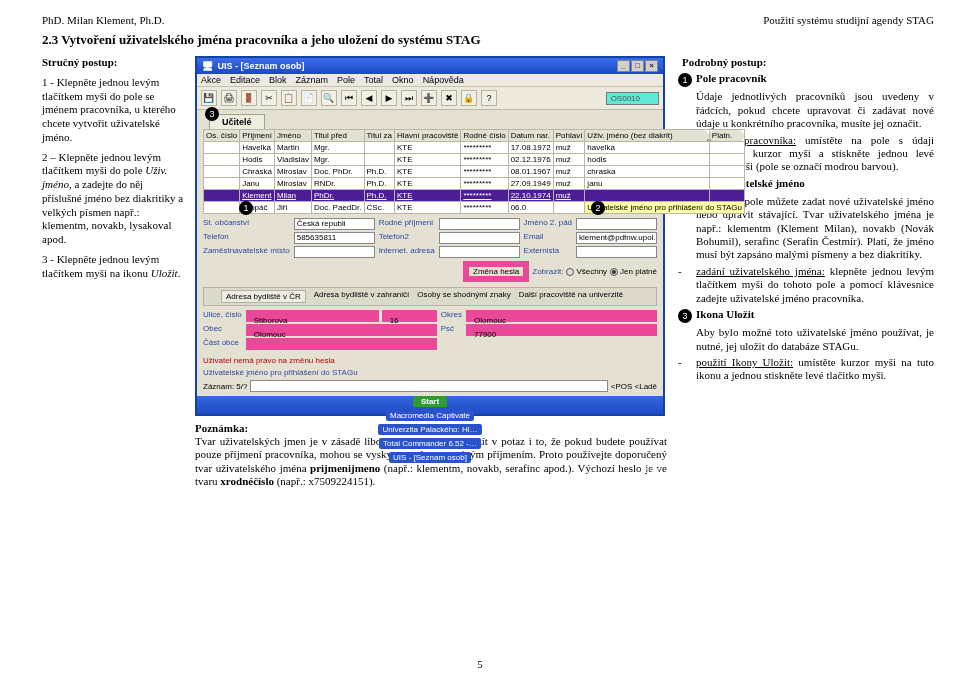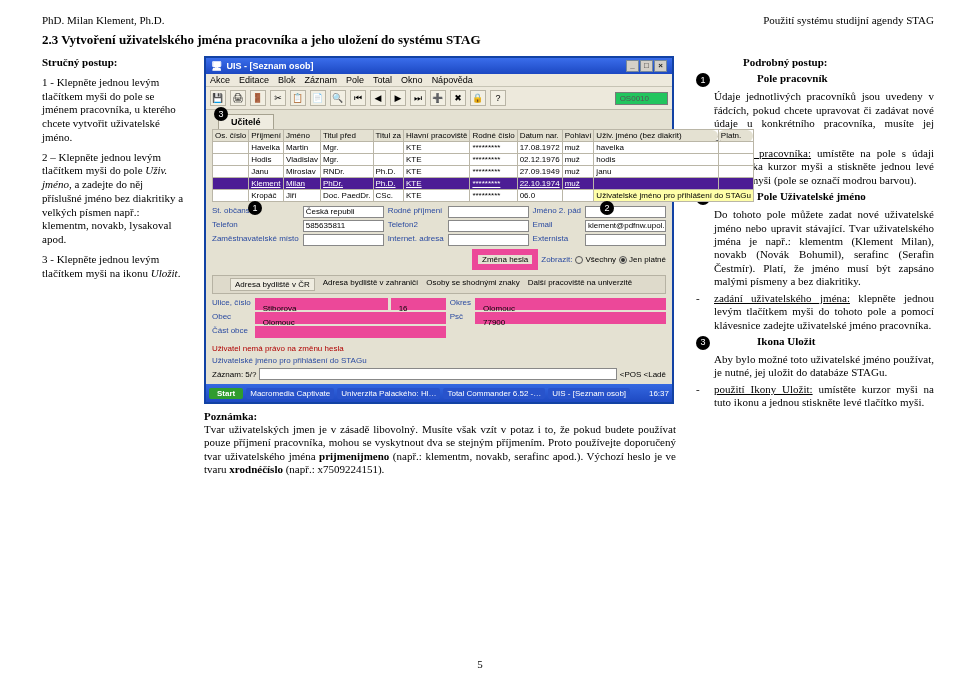--- a/index.html
+++ b/index.html
@@ -1,58 +1,58 @@
 <!DOCTYPE html>
 <html><head>
 <meta charset="utf-8">
 <style>
   * { box-sizing: border-box; margin: 0; padding: 0; }
   body { width: 960px; height: 678px; font-family: "Times New Roman", serif; font-size: 11px; color: #000; background: #fff; position: relative; }
   .page { padding: 14px 26px 8px 42px; }
   .hdr { display: flex; justify-content: space-between; font-size: 11px; margin-bottom: 6px; }
   .title { font-size: 13px; font-weight: bold; margin: 6px 0 8px 0; }
-  .cols { display: flex; gap: 20px; }
+  .cols { display: flex; gap: 11px; }
   .left { width: 142px; font-size: 11px; line-height: 1.25; }
   .left p { margin-bottom: 6px; }
   .left b { font-weight: bold; }
   .mid { width: 472px; }
   .right { flex: 1; font-size: 11px; line-height: 1.22; }
-  .right b { font-weight: bold; margin-left: 43px; }
+  .right b { font-weight: bold; }
   .right p { margin-bottom: 3px; text-align: justify; display:flex; gap:4px; }
   .badge { display: inline-flex; width: 14px; height: 14px; border-radius: 50%; background: #000; color: #fff; font-size: 9px; align-items: center; justify-content: center; font-family: Arial, sans-serif; flex: 0 0 14px; margin-top:1px; }
   .note { font-size: 11px; line-height: 1.2; margin-top: 6px; text-align: justify; }
   .ul { text-decoration: underline; }
   .pagenum { position: absolute; bottom: 8px; left: 50%; transform: translateX(-50%); font-size: 11px; }
 
   
   .win { width: 470px; border: 2px solid #1242a4; background: #e4e1d2; font-family: Tahoma, Arial, sans-serif; font-size: 8px; }
   .titlebar { background: linear-gradient(#3a6deb,#1c48c2); color: #fff; padding: 2px 5px; display: flex; align-items: center; justify-content: space-between; font-weight: bold; font-size: 9px; }
   .winbtns span { display: inline-block; width: 13px; height: 12px; background: #d4d0c8; border: 1px solid #789; margin-left: 1px; text-align: center; line-height: 10px; font-size: 8px; color: #222; }
   .menubar { background: #ede9dc; padding: 1px 4px; display: flex; gap: 9px; border-bottom: 1px solid #c6c3b4; font-size: 9px; }
   .toolbar { background: #ede9dc; padding: 3px 4px; display: flex; gap: 4px; border-bottom: 1px solid #bdb9aa; align-items:center; }
   .tbtn { width: 16px; height: 16px; background: #f2efe3; border: 1px solid #b8b4a5; display: inline-flex; align-items: center; justify-content: center; font-size: 9px; }
   .toolbar .spacer { flex: 1; }
-  .kodfield { background:#22c55e; border:1px solid #7a7a7a; padding:1px 18px 1px 4px; font-size:8px; color:#555;}
+  .kodfield { background:#5eead4; border:1px solid #7a7a7a; padding:1px 18px 1px 4px; font-size:8px; color:#555;}
   .tab { position: relative; display: inline-block; background: #efece0; border: 1px solid #a6a290; border-bottom: none; padding: 2px 12px; margin-left: 6px; font-size: 9px; font-weight: bold; }
   .wincontent { padding: 4px 6px; }
   .tbl { width: 100%; border-collapse: collapse; font-size: 8px; }
   .tbl th, .tbl td { border: 1px solid #bab6a7; padding: 1px 2px; background: #fff; white-space: nowrap; overflow: hidden; }
   .tbl th { background: #e4e1d2; font-weight: normal; text-align: left; border-radius: 6px; }
   .tbl tr.sel td { background: #4c1d95; color: #fff; text-decoration: underline; }
   .miniform { display: grid; grid-template-columns: auto 1fr auto 1fr auto 1fr; gap: 2px 4px; font-size: 8px; margin-top: 4px; }
   .miniform .lbl { color: #2a4aa0; }
   .miniform .field { background: #fff; border: 1px solid #888; height: 12px; padding: 0 2px; overflow: hidden; }
   .section-hdr { background: #dedacb; border: 1px solid #b6b2a3; padding: 2px 17px; font-size: 8px; margin-top: 5px; display:flex; gap:8px;}
   .addrgrid { display: grid; grid-template-columns: auto 1fr auto 1fr; gap: 2px 4px; font-size: 8px; margin-top: 4px; }
   .addrgrid .lbl { color: #2a4aa0; }
   .addrgrid .field { background: #fff; border: 6px solid #ec4899; height: 12px; padding: 0 2px; }
   .warn { color: #b00000; font-size: 8px; margin-top: 6px; }
   .zazrow { display: flex; gap: 3px; align-items: center; font-size: 8px; margin-top: 3px; }
   .zazrow .field { background: #fff; border: 1px solid #888; height: 12px; flex: 1; padding: 0 2px; }
-  .taskbar { background: linear-gradient(#3468e1,#1e49c2); height: 18px; display: flex; align-items: center; padding: 0 3px; gap: 3px; font-size: 8px; color: #fff; }
+  .taskbar { background: linear-gradient(#3468e1,#1e49c2); height: 18px; display: flex; align-items: center; padding: 0 3px; gap: 3px; font-size: 8px; color: #fff; flex-direction: column; }
   .taskbar .start { background: #2f9c2f; border-radius: 2px; padding: 1px 8px; font-weight: bold; }
   .taskbar .titem { background: #2853cb; padding: 1px 4px; border-radius: 2px; display:flex; align-items:center; gap:2px;}
   .taskbar .clock { margin-left: auto; }
   .embed-badge { position: absolute; width: 14px; height: 14px; border-radius: 50%; background: #000; color: #fff; font-size: 9px; display: flex; align-items: center; justify-content: center; font-family: Arial; z-index:5;}
   .midwrap { position: relative; }
   .radiowrap {display:flex; align-items:center; gap:2px;}
   .radio{width:8px;height:8px;border:1px solid #555;border-radius:50%;display:inline-block;}
   .radio.on::after{content:"";display:block;width:4px;height:4px;background:#333;border-radius:50%;margin:1px;}
 </style>
 </head>
@@ -152,20 +152,33 @@
                     <td></td>
                     <td>KTE</td>
                     <td>*********</td>
                     <td>02.12.1976</td>
                     <td>muž</td>
                     <td>hodis</td>
                     <td></td>
                   </tr>
               <tr>
                     <td></td>
+                    <td>Chráska</td>
+                    <td>Miroslav</td>
+                    <td>Doc. PhDr.</td>
+                    <td>Ph.D.</td>
+                    <td>KTE</td>
+                    <td>*********</td>
+                    <td>08.01.1967</td>
+                    <td>muž</td>
+                    <td>chraska</td>
+                    <td></td>
+                  </tr>
+              <tr>
+                    <td></td>
                     <td>Janu</td>
                     <td>Miroslav</td>
                     <td>RNDr.</td>
                     <td>Ph.D.</td>
                     <td>KTE</td>
                     <td>*********</td>
                     <td>27.09.1949</td>
                     <td>muž</td>
                     <td>janu</td>
                     <td></td>

